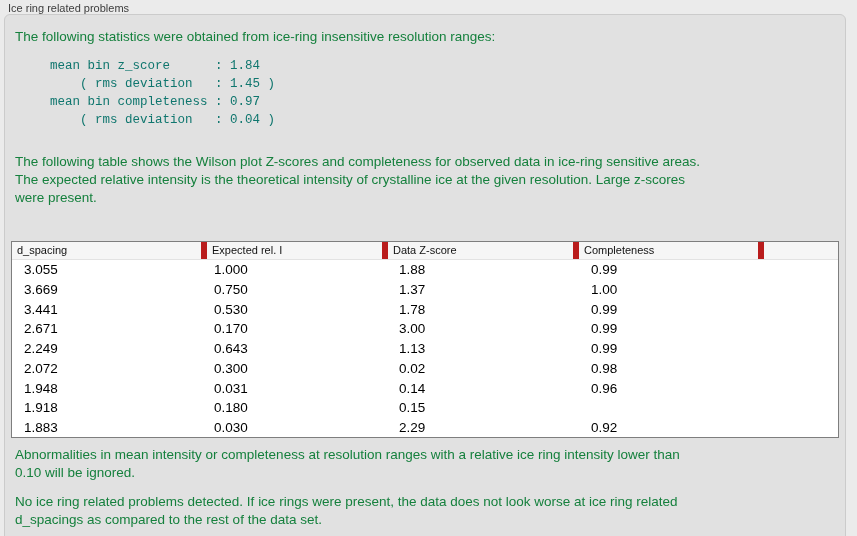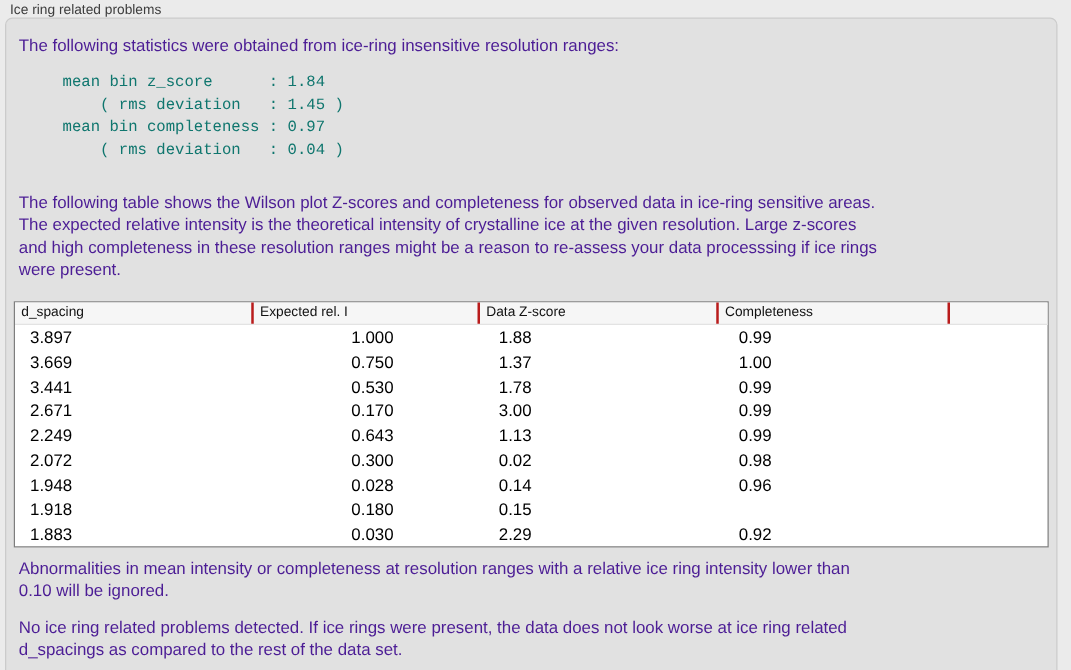--- a/index.html
+++ b/index.html
@@ -18,21 +18,21 @@
   }
 
   .groupbox {
     position: absolute; left: 4px; top: 14px;
     width: 842px; height: 540px;
     background: #e1e1e1;
     border: 1px solid #cbcbcb;
     border-radius: 6px;
   }
 
-  .para { position: absolute; font-size: 13.5px; line-height: 18px; color: #4c1d95; }
+  .para { position: absolute; font-size: 13.5px; line-height: 18px; color: #15803d; }
   .intro { left: 10px; top: 13px; }
   .desc  { left: 10px; top: 138px; }
   .note  { left: 10px; top: 431px; }
   .conclusion { left: 10px; top: 478px; }
 
   .monoblock {
     position: absolute; left: 45px; top: 42px;
     font-family: "Liberation Mono", monospace;
     font-size: 12.5px; line-height: 18px; color: #0f766e;
   }
@@ -49,33 +49,33 @@
     grid-template-columns: 189px 181px 191px 185px auto;
     height: 18px;
     background: #f6f6f6;
     border-bottom: 1px solid #e3e3e3;
   }
   .lc-hcell {
     font-size: 11px; line-height: 17px; color: #111;
     padding-left: 5px;
     overflow: hidden; white-space: nowrap;
   }
-  .lc-hcell + .lc-hcell { border-left: 2px solid #b91c1c; }
+  .lc-hcell + .lc-hcell { border-left: 6px solid #b91c1c; }
   .lc-body { }
   .lc-row {
     display: grid;
     grid-template-columns: 189px 181px 191px 185px auto;
     height: 19.78px;
   }
   .lc-cell {
     font-size: 13.5px; line-height: 19.78px; color: #000;
     white-space: nowrap; overflow: hidden;
   }
   .lc-row .lc-cell:nth-child(1) { padding-left: 12px; }
-  .lc-row .lc-cell:nth-child(2) { padding-left: 13px; text-align: center; }
+  .lc-row .lc-cell:nth-child(2) { padding-left: 13px; }
   .lc-row .lc-cell:nth-child(3) { padding-left: 17px; }
   .lc-row .lc-cell:nth-child(4) { padding-left: 18px; }
 </style>
 </head>
 <body>
 
 <div class="screen">
 
   <div class="panel-title">Ice ring related problems</div>
 
@@ -86,35 +86,34 @@
     <div class="monoblock">
       <div class="mono-line">mean bin z_score      : 1.84</div>
       <div class="mono-line">    ( rms deviation   : 1.45 )</div>
       <div class="mono-line">mean bin completeness : 0.97</div>
       <div class="mono-line">    ( rms deviation   : 0.04 )</div>
     </div>
 
     <div class="para desc">
       <div>The following table shows the Wilson plot Z-scores and completeness for observed data in ice-ring sensitive areas.</div>
       <div>The expected relative intensity is the theoretical intensity of crystalline ice at the given resolution. Large z-scores</div>
-      <div>and high completeness in these resolution ranges might be a reason to re-assess your data processsing if ice rings</div>
       <div>were present.</div>
     </div>
 
     <div class="listctrl">
       <div class="lc-header">
         <div class="lc-hcell">d_spacing</div>
         <div class="lc-hcell">Expected rel. I</div>
         <div class="lc-hcell">Data Z-score</div>
         <div class="lc-hcell">Completeness</div>
         <div class="lc-hcell"></div>
       </div>
       <div class="lc-body">
         <div class="lc-row">
-          <div class="lc-cell">3.897</div>
+          <div class="lc-cell">3.055</div>
           <div class="lc-cell">1.000</div>
           <div class="lc-cell">1.88</div>
           <div class="lc-cell">0.99</div>
           <div class="lc-cell"></div>
         </div>
         <div class="lc-row">
           <div class="lc-cell">3.669</div>
           <div class="lc-cell">0.750</div>
           <div class="lc-cell">1.37</div>
           <div class="lc-cell">1.00</div>
@@ -143,21 +142,21 @@
         </div>
         <div class="lc-row">
           <div class="lc-cell">2.072</div>
           <div class="lc-cell">0.300</div>
           <div class="lc-cell">0.02</div>
           <div class="lc-cell">0.98</div>
           <div class="lc-cell"></div>
         </div>
         <div class="lc-row">
           <div class="lc-cell">1.948</div>
-          <div class="lc-cell">0.028</div>
+          <div class="lc-cell">0.031</div>
           <div class="lc-cell">0.14</div>
           <div class="lc-cell">0.96</div>
           <div class="lc-cell"></div>
         </div>
         <div class="lc-row">
           <div class="lc-cell">1.918</div>
           <div class="lc-cell">0.180</div>
           <div class="lc-cell">0.15</div>
           <div class="lc-cell"></div>
         </div>

